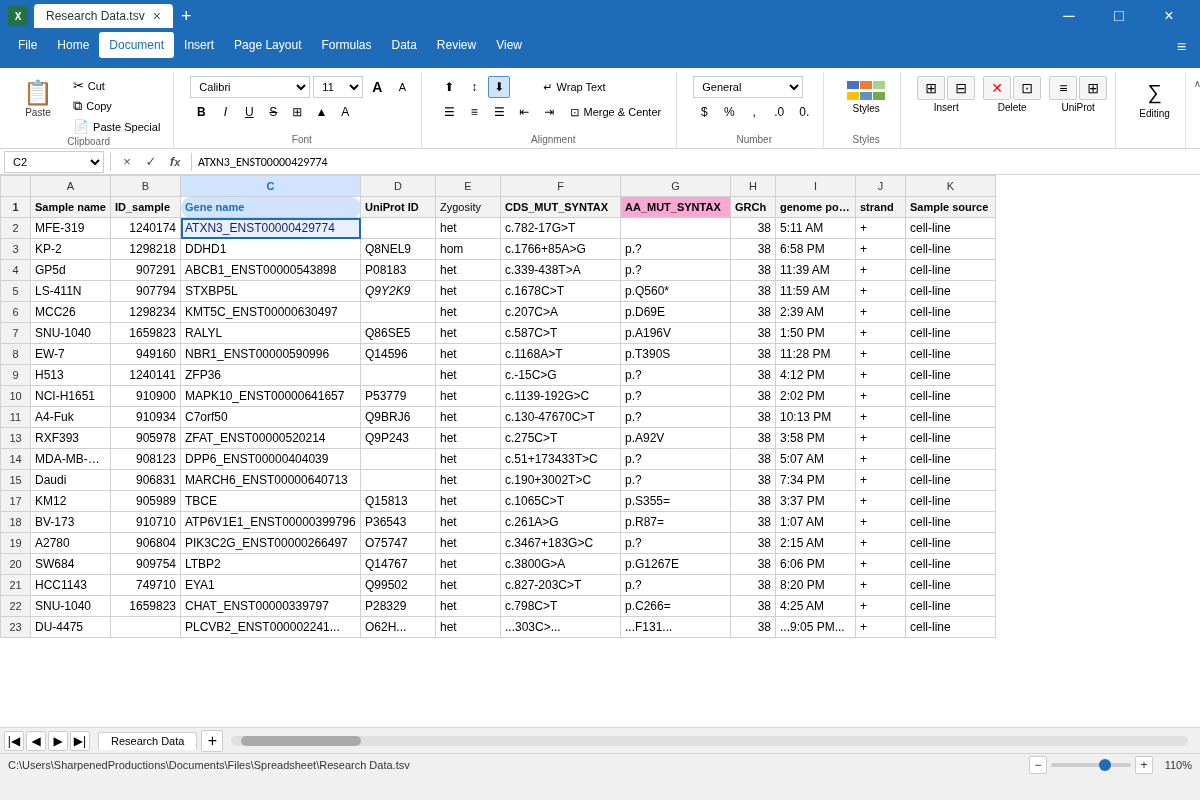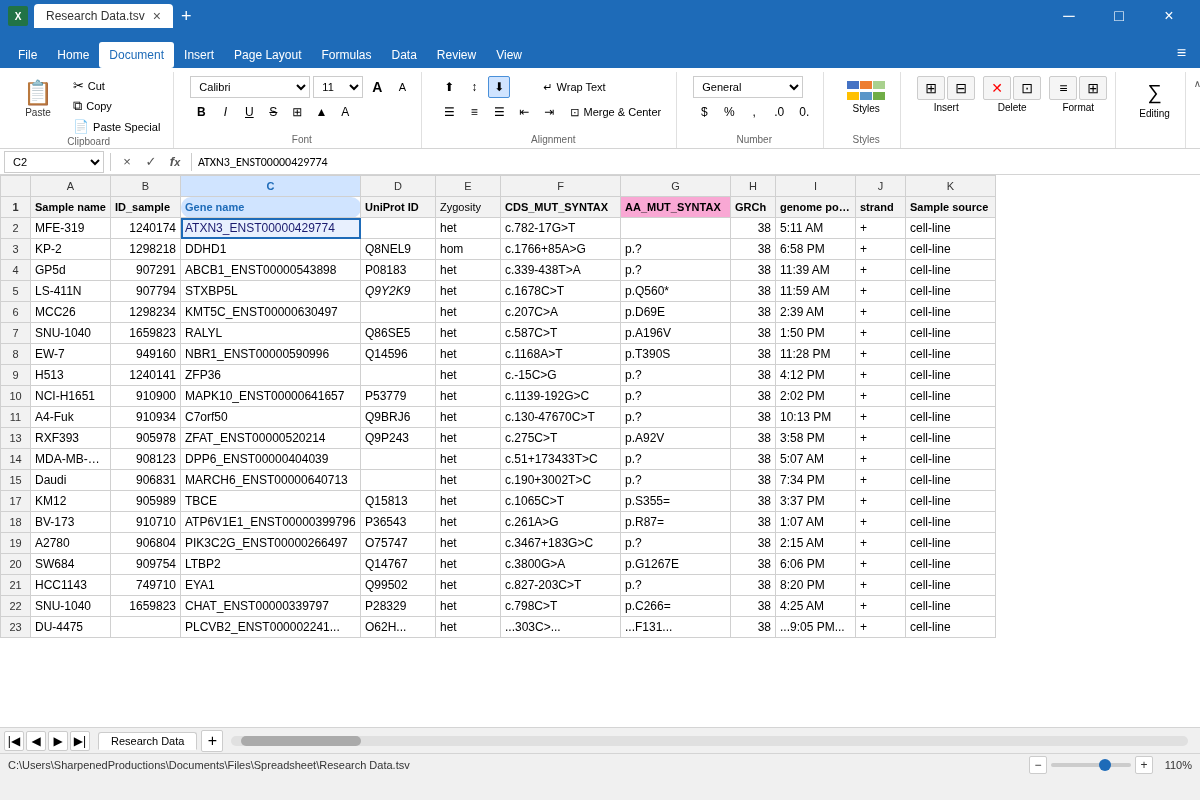--- a/index.html
+++ b/index.html
@@ -48,21 +48,21 @@
     .title-bar-controls span {
       display: inline-flex; align-items: center; justify-content: center;
       width: 46px; height: 32px; font-size: 16px; cursor: pointer; color: white;
     }
 
     
     .menu-bar {
       background: #1e6bb8;
       height: 36px;
       display: flex;
-      align-items: flex-end;
+      align-items: flex-start;
       padding: 0 8px;
       color: white;
     }
     .menu-bar .menu-item {
       padding: 6px 10px;
       font-size: 12px;
       cursor: pointer;
       border-radius: 3px;
       color: white;
     }
@@ -600,21 +600,21 @@
             <div class="ins-btn" style="color:red;">✕</div>
             <div class="ins-btn">⊡</div>
           </div>
           <div style="font-size:10px; text-align:center;">Delete</div>
         </div>
         <div class="insert-icon-group">
           <div class="insert-icon-row">
             <div class="ins-btn">≡</div>
             <div class="ins-btn">⊞</div>
           </div>
-          <div style="font-size:10px; text-align:center;">Format</div>
+          <div style="font-size:10px; text-align:center;">UniProt</div>
         </div>
       </div>
       <div class="ribbon-group-label"></div>
     </div>
 
     <div class="ribbon-divider"></div>
 
     <div class="ribbon-group">
       <div class="ribbon-group-content">
         <div class="ribbon-btn" style="flex-direction:column; align-items:center; gap:4px;">

